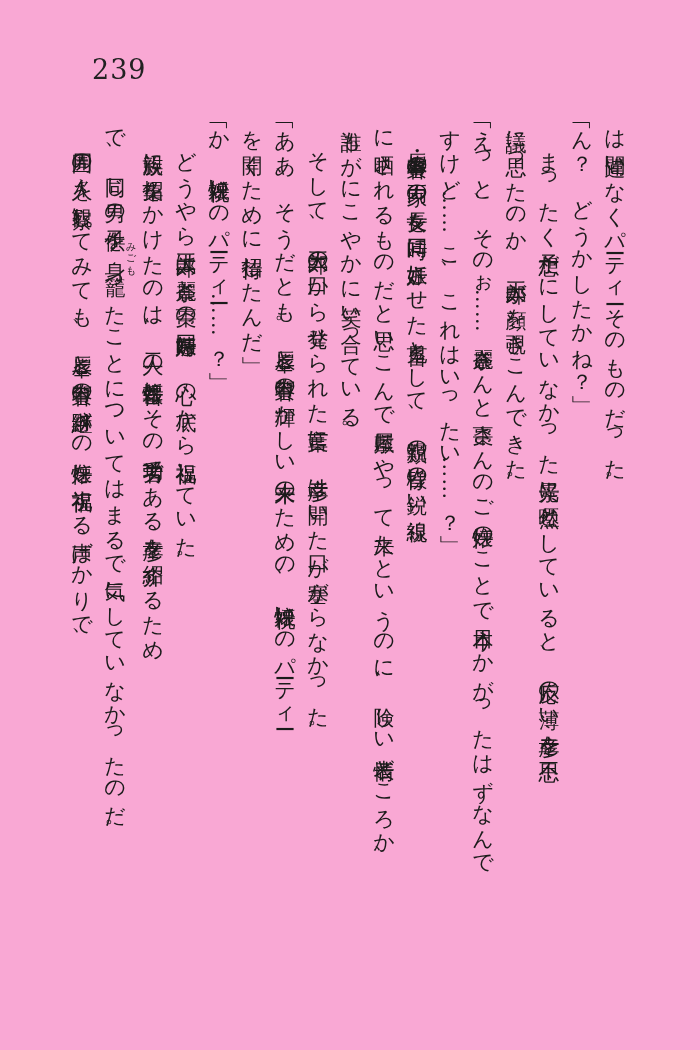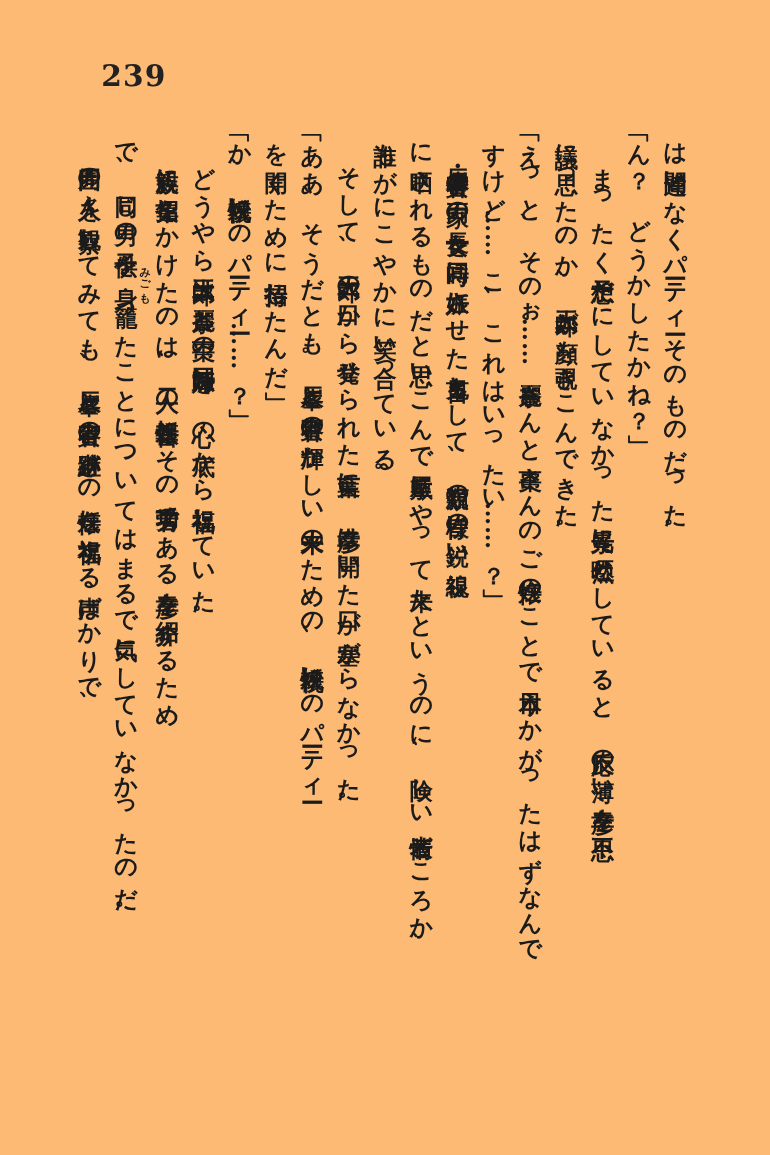--- a/index.html
+++ b/index.html
@@ -10,22 +10,21 @@
     width: 700px;
     height: 1050px;
     background: #fcfcfc;
     position: relative;
     overflow: hidden;
     font-family: "DejaVu Serif", "Liberation Serif", serif;
   }
   .scan-page {
     position: absolute;
     inset: 0;
-    background: #fdba74;
-    font-weight: bold;
+    background: #f9a8d4;
   }
   .page-number {
     position: absolute;
     left: 92px;
     top: 56px;
     font-size: 27px;
     color: #222;
     letter-spacing: 1px;
     line-height: 1;
   }

